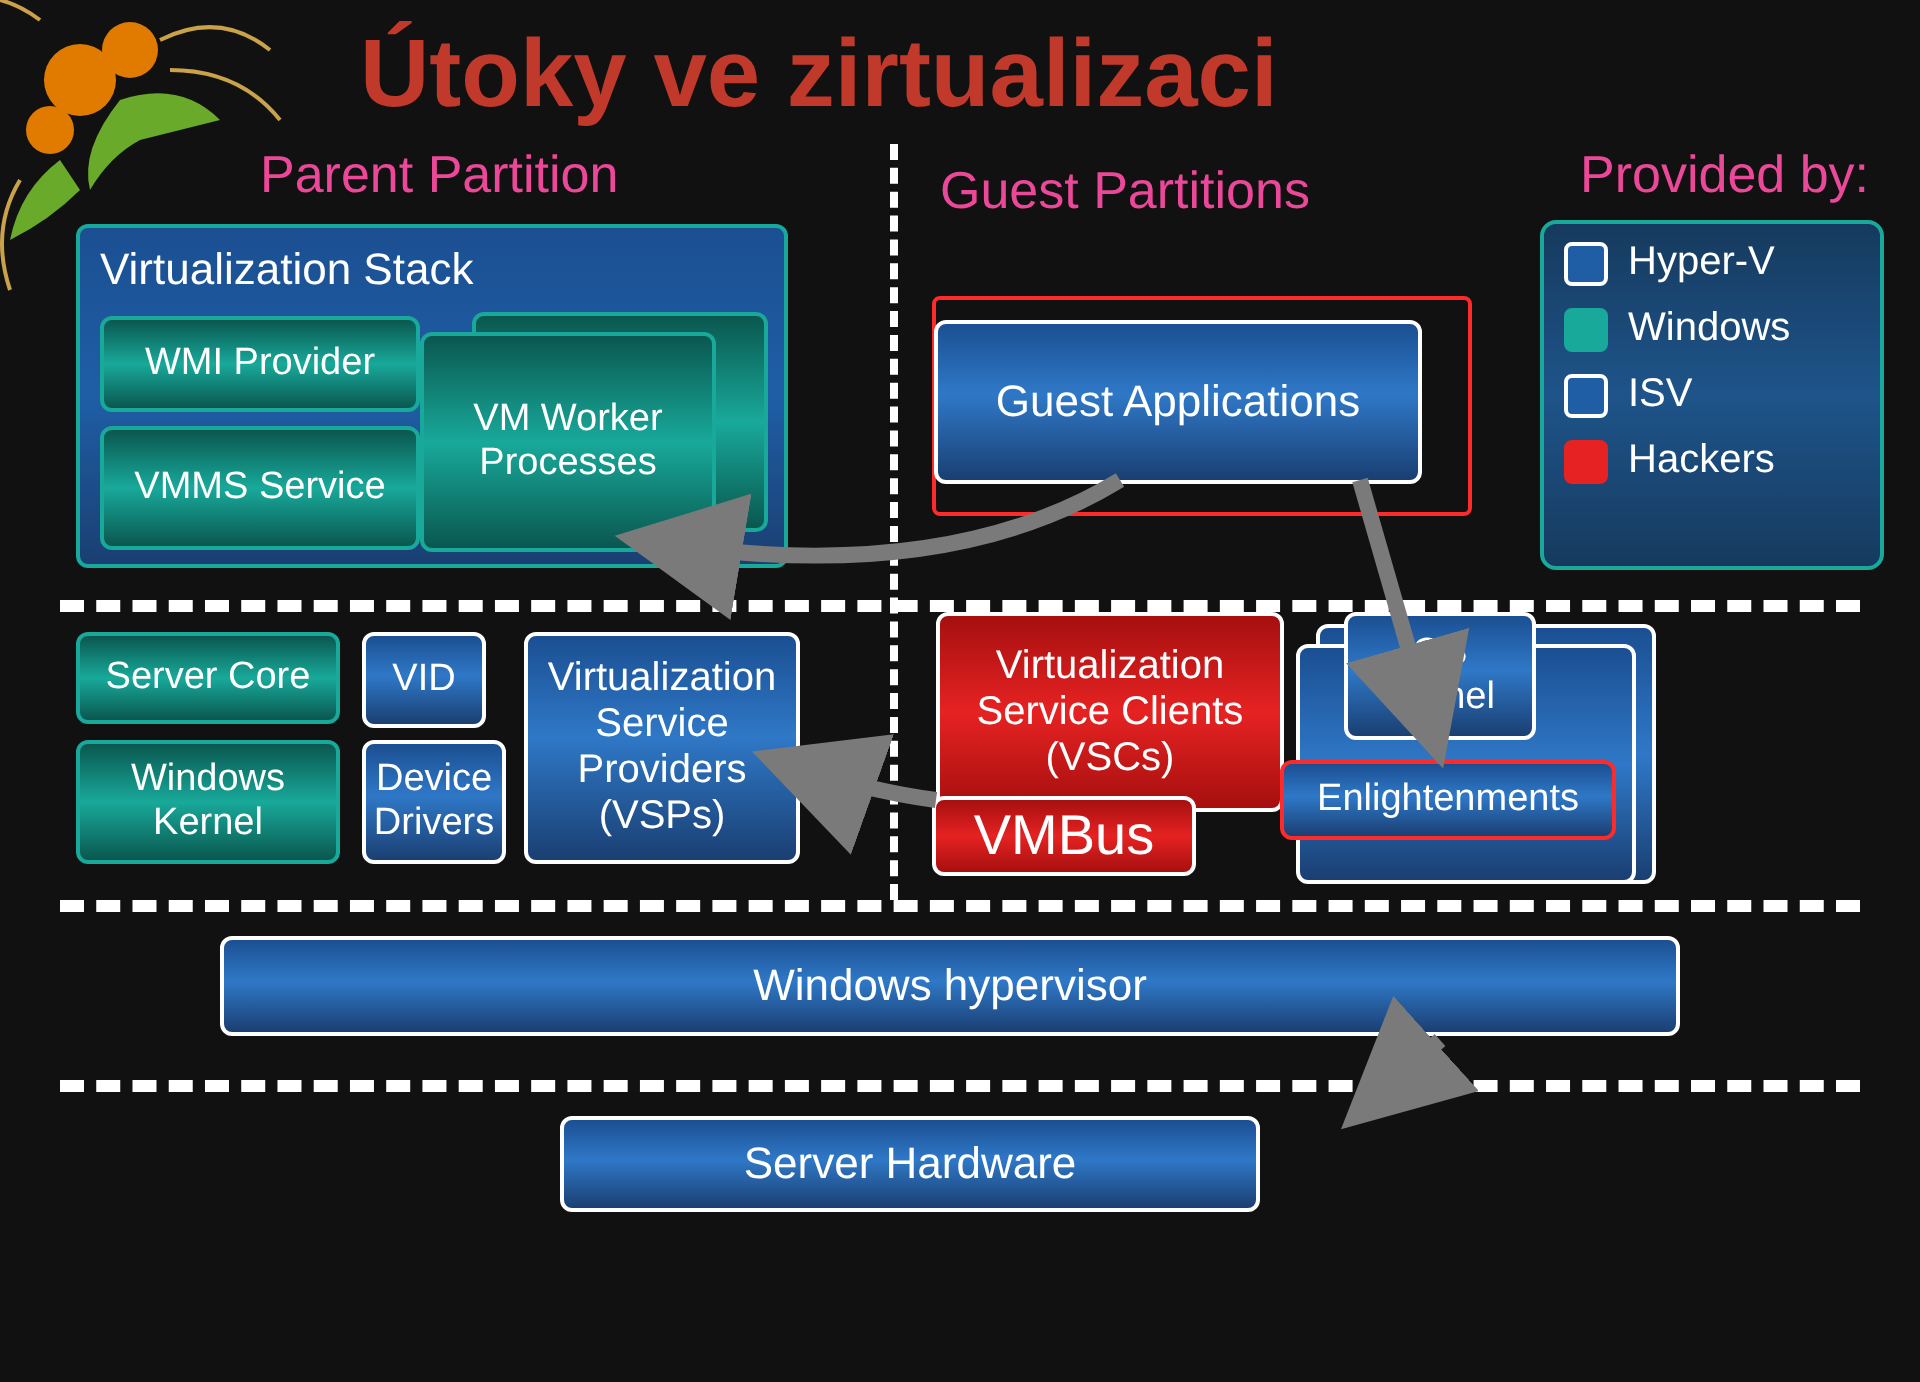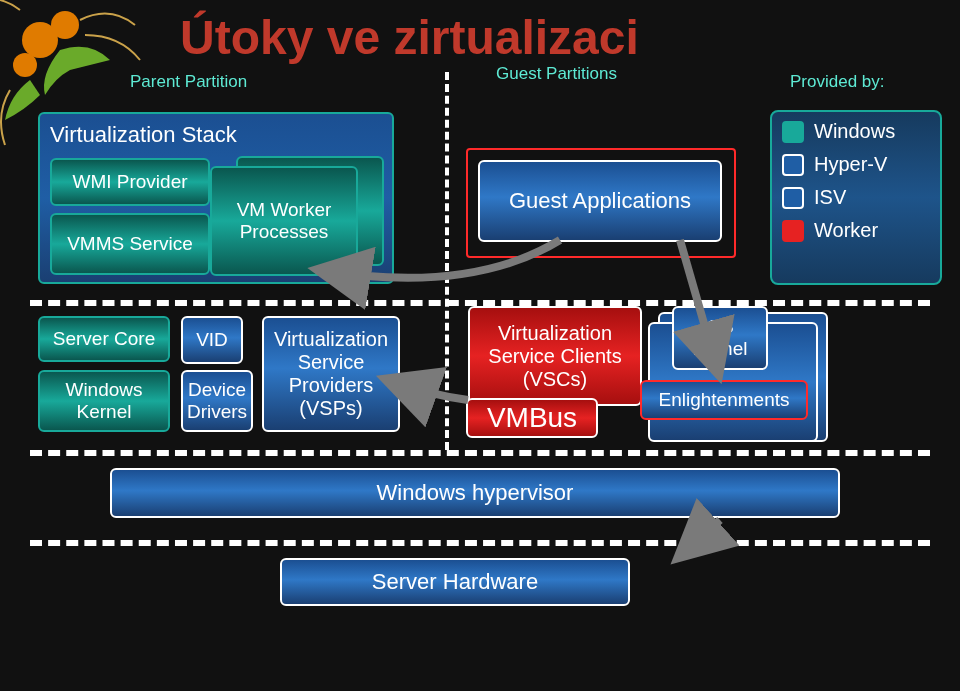--- a/index.html
+++ b/index.html
@@ -21,25 +21,25 @@
 
   .title {
     position: absolute;
     top: 10px; left: 180px;
     font-size: 48px;
     font-weight: bold;
     color: #c0392b;
   }
   .sub-label {
     position: absolute;
-    color: #5eead4;
-    font-size: 17px;
+    color: #ec4899;
+    font-size: 26px;
   }
   .parent-label { top: 72px; left: 130px; }
-  .guest-label  { top: 64px; left: 470px; margin-left: 26px; }
+  .guest-label  { top: 80px; left: 470px; }
   .provided-label { top: 72px; left: 790px; }
 
   
   .vdiv {
     position: absolute;
     top: 72px; left: 445px;
     width: 0; height: 378px;
     border-left: 4px dashed #ffffff;
   }
   
@@ -94,21 +94,21 @@
   .vmw-back { top: 156px; left: 236px; width: 148px; height: 110px; border-color:#18a99a; }
   .vmw      { top: 166px; left: 210px; width: 148px; height: 110px; border-color:#18a99a; }
 
   
   .guest-outline {
     position: absolute;
     top: 148px; left: 466px; width: 270px; height: 110px;
     border: 2px solid #ff2a2a;
     border-radius: 4px;
   }
-  .guestapp { top: 160px; left: 478px; width: 244px; height: 82px; font-size:22px; }
+  .guestapp { top: 160px; left: 467px; width: 244px; height: 82px; font-size:22px; }
 
   
   .legend {
     position: absolute;
     top: 110px; left: 770px; width: 172px; height: 175px;
     border: 2px solid #18a99a;
     border-radius: 8px;
     padding: 8px 10px;
     color:#ffffff;
     font-size: 20px;
@@ -191,34 +191,34 @@
 <div class="box teal wmi">WMI Provider</div>
 <div class="box teal vmms">VMMS Service</div>
 <div class="box teal vmw-back"></div>
 <div class="box teal vmw">VM Worker Processes</div>
 
 <div class="guest-outline"></div>
 <div class="box guestapp">Guest Applications</div>
 
 <div class="legend">
   <div class="row">
+      <span class="sw blue"></span>
+      <span>Hyper-V</span>
+    </div>
+  <div class="row">
       <span class="sw teal"></span>
       <span>Windows</span>
     </div>
   <div class="row">
-      <span class="sw blue"></span>
-      <span>Hyper-V</span>
-    </div>
-  <div class="row">
       <span class="sw navy"></span>
       <span>ISV</span>
     </div>
   <div class="row">
       <span class="sw red"></span>
-      <span>Worker</span>
+      <span>Hackers</span>
     </div>
 </div>
 
 <div class="box teal srvcore">Server Core</div>
 <div class="box teal winkern">Windows Kernel</div>
 <div class="box vid">VID</div>
 <div class="box devdrv">Device Drivers</div>
 <div class="box vsps">Virtualization Service Providers (VSPs)</div>
 
 <div class="guest-stack1"></div>

